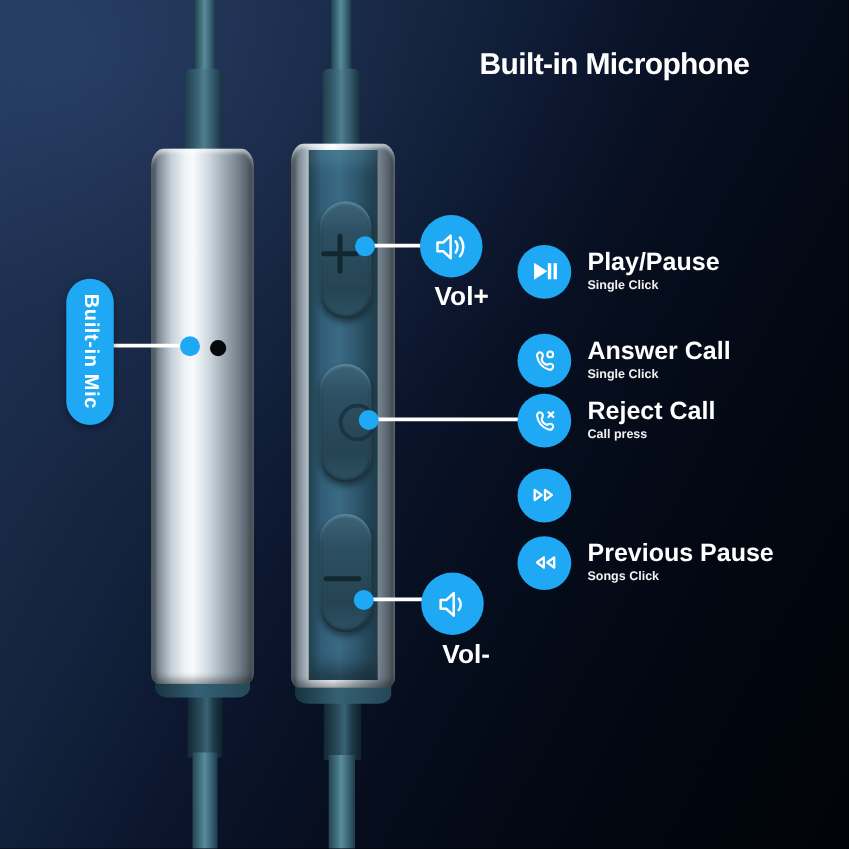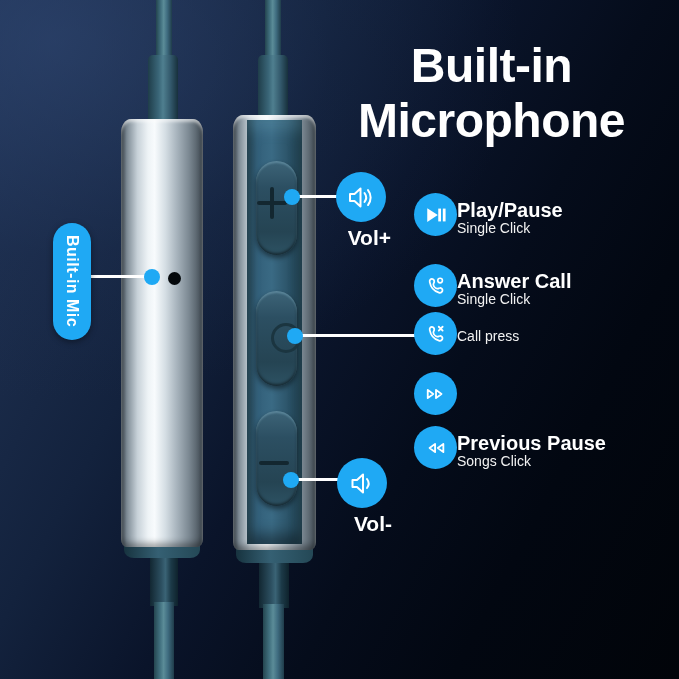--- a/index.html
+++ b/index.html
@@ -8,21 +8,21 @@
     font-family:"Liberation Sans",sans-serif;
     background:
       radial-gradient(ellipse 620px 480px at 8% 6%, rgba(48,72,115,.55) 0%, rgba(30,48,82,.25) 45%, rgba(0,0,0,0) 75%),
       linear-gradient(118deg,#22365a 0%,#1b2c4b 16%,#13223d 32%,#0a142a 48%,#050c1b 63%,#020711 78%,#010409 100%);
   }
   .abs{position:absolute;}
 
   
   .title{
     left:304px;top:38px;width:375px;text-align:center;
-    color:#fff;font-size:48px;font-weight:bold;letter-spacing:-0.5px;
+    color:#fff;font-size:24px;font-weight:bold;letter-spacing:-0.5px;
   }
 
   
   .cable{background:linear-gradient(90deg,#24454f 0%,#41707f 30%,#5b8c98 48%,#3f6c80 70%,#1f3c4a 100%);}
   .sleeve{background:linear-gradient(90deg,#1f3d4a 0%,#3a6678 35%,#4f7f8f 50%,#33596c 75%,#17303c 100%);border-radius:5px 5px 0 0;}
   .stub{background:linear-gradient(90deg,#122732 0%,#2c4f60 40%,#3a6375 55%,#1c3짧짧4 75%,#0e222c 100%);}
   .stub{background:linear-gradient(90deg,#122732 0%,#2c4f60 40%,#3a6375 55%,#1c3a48 75%,#0e222c 100%);}
 
   
   .metal{
@@ -57,25 +57,25 @@
   .mic-pill{
     width:38px;height:117px;border-radius:19px;
     display:flex;align-items:center;justify-content:center;
     box-shadow:0 2px 6px rgba(0,0,0,.4);
   }
   .mic-pill span{
     writing-mode:vertical-rl;color:#fff;font-weight:bold;font-size:16px;letter-spacing:.5px;white-space:nowrap;
   }
 
   
-  .func-row{display:flex;height:48px;}
+  .func-row{display:flex;align-items:center;gap:13px;height:48px;}
   .func-icon{width:43px;height:43px;border-radius:50%;display:flex;align-items:center;justify-content:center;flex:0 0 auto;}
   .func-text{display:flex;flex-direction:column;justify-content:center;}
   .func-title{color:#fff;font-size:20px;font-weight:bold;line-height:22px;}
-  .func-sub{color:#f2f2f2;font-size:14px;font-weight:normal;line-height:15px;}
+  .func-sub{color:#f2f2f2;font-size:10px;font-weight:bold;line-height:15px;}
 </style>
 </head>
 <body>
 
 <div class="stage">
 
   <div class="abs title">Built-in Microphone</div>
 
   <div class="abs cable" style="left:156px;top:0;width:16px;height:80px;"></div>
   <div class="abs sleeve" style="left:148px;top:55px;width:30px;height:67px;"></div>
@@ -161,20 +161,21 @@
   </div>
 
   <div class="abs func-row" style="left:414px;top:312px;">
     <div class="func-icon" style="background:#1fa9f4;">
       <svg width="25" height="25" viewBox="0 0 26 26">
         <path d="M7 9.5 C6.5 7.5 8 5.8 10 6.3 C11.2 6.6 12 8.2 11.6 9.6 C11.4 10.5 10.7 11.1 10.8 12 C11 14 13 16 15 16.3 C15.9 16.4 16.5 15.7 17.4 15.6 C18.8 15.4 20.2 16.4 20.3 17.7 C20.4 19.7 18.6 21 16.6 20.4 C11.8 19 8 15 7 9.5 Z" fill="none" stroke="#fff" stroke-width="1.8" stroke-linejoin="round"></path>
         <path d="M16.4 6 l4 4 M20.4 6 l-4 4" stroke="#fff" stroke-width="1.9" stroke-linecap="round"></path>
       </svg>
     </div>
     <div class="func-text">
+      <div class="func-title">Reject Call</div>
       <div class="func-sub">Call press</div>
     </div>
   </div>
 
   <div class="abs func-row" style="left:414px;top:372px;">
     <div class="func-icon" style="background:#1fa9f4;">
       <svg width="26" height="22" viewBox="0 0 28 24">
         <path d="M5 7.5 L11 12 L5 16.5 Z" fill="none" stroke="#fff" stroke-width="2" stroke-linejoin="round"></path>
         <path d="M14 7.5 L20 12 L14 16.5 Z" fill="none" stroke="#fff" stroke-width="2" stroke-linejoin="round"></path>
       </svg>

